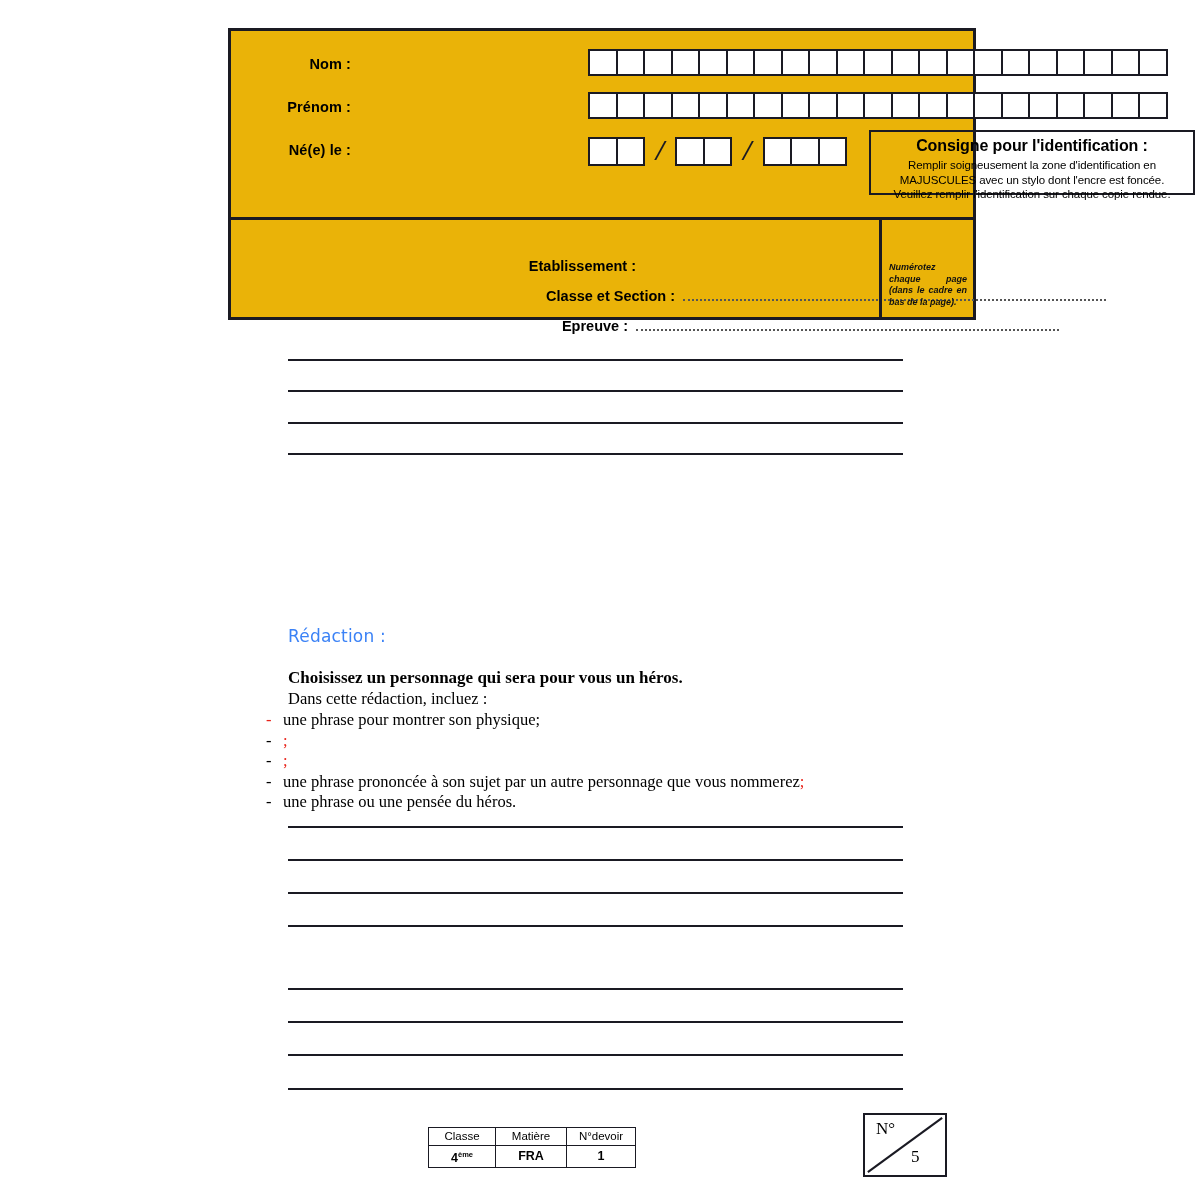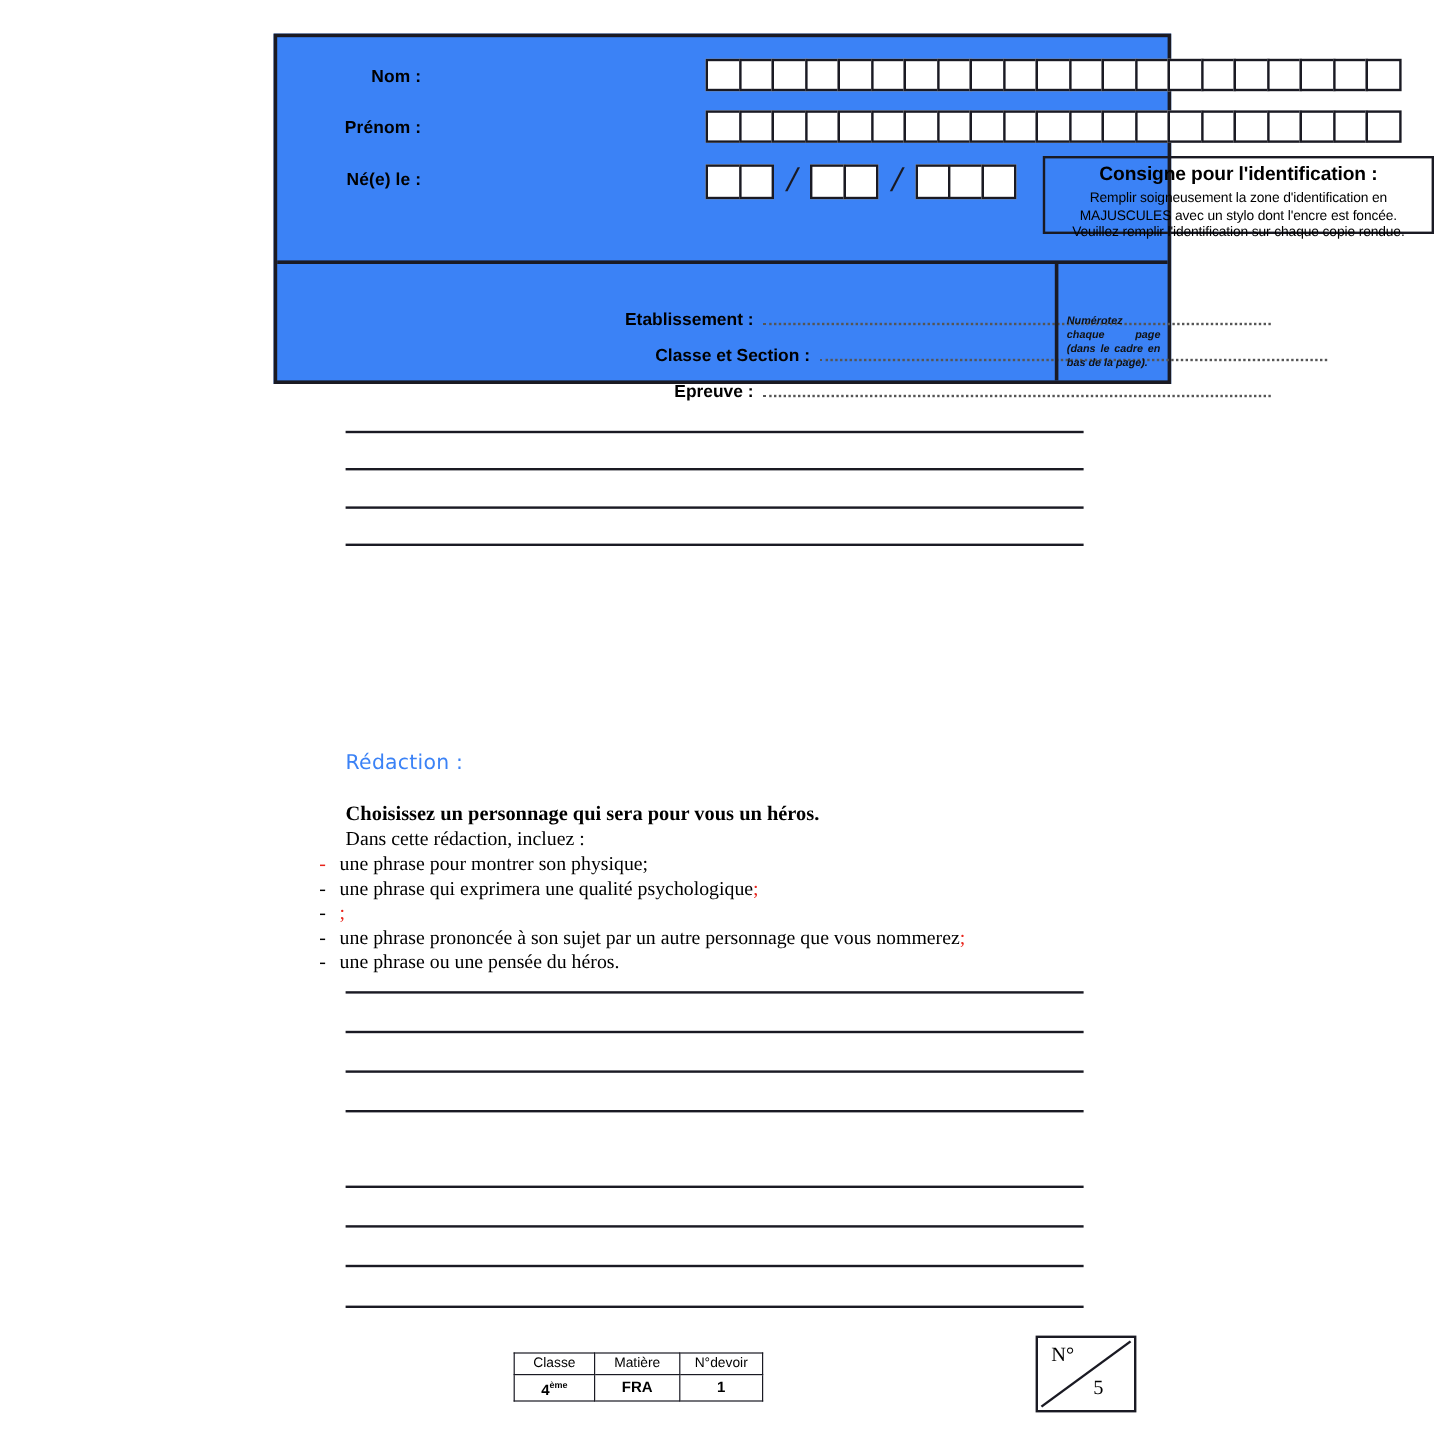--- a/index.html
+++ b/index.html
@@ -18,21 +18,21 @@
 
   
   #id-block {
     position: absolute;
     left: 228px;
     top: 28px;
     width: 748px;
     height: 292px;
     border: 3px solid #1a1a23;
     box-sizing: border-box;
-    background: #3b82f6;
+    background: #eab308;
   }
 
   .id-upper {
     position: absolute;
     left: 0; top: 0; right: 0;
     height: 186px;
   }
   .id-divider {
     position: absolute;
     left: 0; right: 0;
@@ -130,21 +130,21 @@
     font-weight: bold;
     flex: none;
   }
   .dot-field .dots {
     flex: 1;
     margin-left: 8px;
     border-bottom: 2px dotted #555;
     height: 11px;
     margin-right: 22px;
   }
-  #f-etab   { top: 38px; }
+  #f-etab   { top: 38px; flex-direction: column; }
   #f-classe { top: 68px; padding-left: 47px; }
   #f-epr    { top: 98px; }
 
   .lower-divider {
     position: absolute;
     top: 0; bottom: 0;
     left: 648px;
     width: 3px;
     background: #1a1a23;
   }
@@ -399,21 +399,20 @@
   <div id="red-strong">Choisissez un personnage qui sera pour vous un héros.</div>
   <div id="red-sub">Dans cette rédaction, incluez :</div>
   <ul id="red-list">
       <li>
         <span class="bullet red">-</span>
         <span>une phrase pour montrer son physique</span>
         <span class="blk"> ;</span>
       </li>
       <li>
         <span class="bullet blk">-</span>
-        <span>une phrase qui exprimera une qualité psychologique</span>
         <span class="red"> ;</span>
       </li>
       <li>
         <span class="bullet blk">-</span>
         <span class="red"> ;</span>
       </li>
       <li>
         <span class="bullet blk">-</span>
         <span>une phrase prononcée à son sujet par un autre personnage que vous nommerez</span>
         <span class="red"> ;</span>

